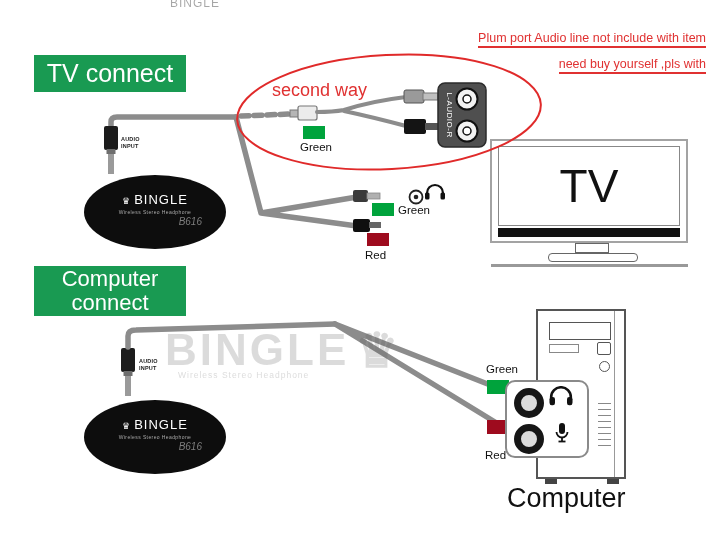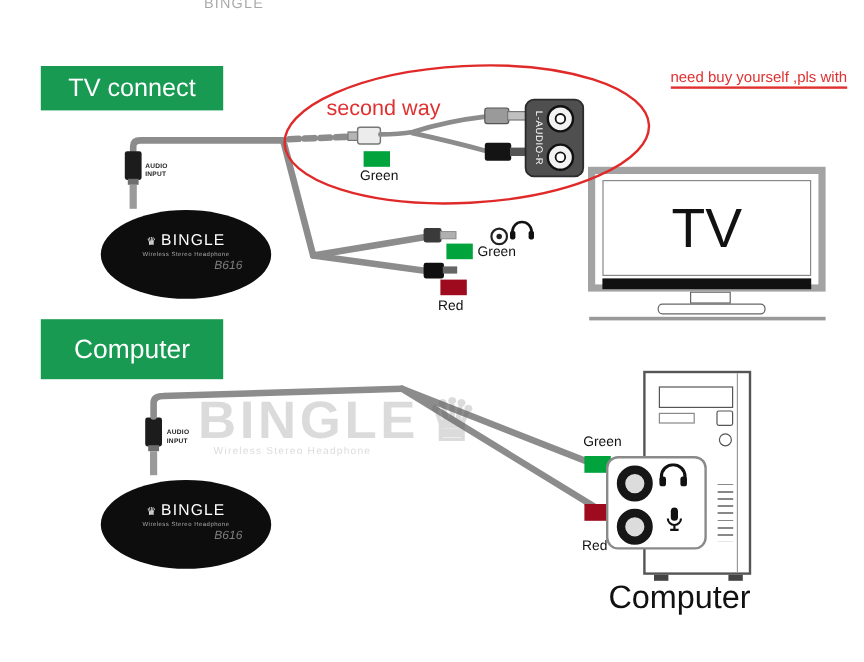--- a/index.html
+++ b/index.html
@@ -6,42 +6,42 @@
   .stage{position:relative;width:720px;height:552px;background:#ffffff;overflow:hidden;
          font-family:"Liberation Sans", sans-serif;}
   .abs{position:absolute;}
   svg.layer{position:absolute;left:0;top:0;width:720px;height:552px;pointer-events:none;}
   .cable{fill:none;stroke:#8c8c8c;stroke-width:5.5;stroke-linejoin:round;stroke-linecap:round;}
   .cable.thin{stroke-width:4;}
   .cable.dashed{stroke-dasharray:8 5;}
   
   .green-box{background:#199a52;color:#fff;display:flex;align-items:center;justify-content:center;
              text-align:center;}
-  .tv-box{left:34px;top:55px;width:152px;height:37px;font-size:21px;}
+  .tv-box{left:34px;top:55px;width:152px;height:37px;font-size:25px;}
   .comp-box{left:34px;top:266px;width:152px;height:50px;font-size:22px;line-height:1.08;flex-direction:column;}
   
   .note{color:#e03131;font-size:12.5px;border-bottom:2px solid #e03131;padding-bottom:1px;white-space:nowrap;}
   .note1{right:14px;top:31px;}
   .note2{right:14px;top:57px;}
   .second-way{left:272px;top:80px;color:#e03131;font-size:18px;}
   
   .swatch{width:22px;height:13px;}
   .sw-green{background:#00a33c;}
   .sw-red{background:#9e0b1e;}
   .sm-label{font-size:11.5px;color:#111;}
   
   .device{width:142px;height:74px;background:#0d0d0d;border-radius:50%;color:#fff;
           display:flex;flex-direction:column;align-items:center;padding-top:17px;box-sizing:border-box;}
   .device .brand{font-size:13px;font-weight:normal;letter-spacing:1px;}
   .device .crown{font-size:9px;margin-right:3px;}
   .device .sub{font-size:5px;color:#a9a9a9;margin-top:2px;letter-spacing:.4px;}
   .device .model{position:absolute;right:24px;bottom:22px;font-style:italic;font-size:10px;color:#7d7d7d;}
   .audio-input{font-size:5.5px;font-weight:bold;color:#222;line-height:1.25;letter-spacing:.2px;}
   
-  .tv-outer{left:490px;top:139px;width:198px;height:104px;border:6px solid #a3a3a3;background:#fff;box-sizing:border-box;}
+  .tv-outer{left:490px;top:139px;width:198px;height:104px;border:2px solid #a3a3a3;background:#fff;box-sizing:border-box;}
   .tv-screen{position:absolute;left:6px;top:5px;right:6px;height:78px;border:1px solid #888;
              display:flex;align-items:center;justify-content:center;font-size:46px;color:#111;}
   .tv-strip{position:absolute;left:6px;top:87px;right:6px;height:9px;background:#111;}
   .tv-neck{left:575px;top:243px;width:34px;height:10px;border:1px solid #666;background:#fff;box-sizing:border-box;}
   .tv-base{left:548px;top:253px;width:90px;height:9px;border:1px solid #666;border-radius:4px;background:#fff;box-sizing:border-box;}
   .tv-line{left:491px;top:264px;width:197px;height:3px;background:#999;}
   
   .tower{left:536px;top:309px;width:90px;height:170px;border:2px solid #555;background:#fff;box-sizing:border-box;}
   .tower-side{position:absolute;left:76px;top:0;bottom:0;border-left:1.5px solid #999;}
   .drive{position:absolute;left:11px;top:11px;width:60px;height:16px;border:1.5px solid #555;}
@@ -130,20 +130,21 @@
       <rect x="123.5" y="371" width="9" height="5" fill="#6e6e6e"></rect>
       <rect x="125" y="376" width="6" height="20" fill="#9a9a9a"></rect>
     </g>
 
     <path class="cable" d="M128,347 V336 Q128,330 136,330 L335,324"></path>
     <path class="cable" d="M335,324 L508,392 M335,324 L508,430"></path>
   </svg>
 
   <div class="abs wm-top">BINGLE</div>
 
+  <div class="abs note note1">Plum port Audio line not include with item</div>
   <div class="abs note note2">need buy yourself ,pls with</div>
 
   <div class="abs green-box tv-box">
     <span>TV connect</span>
   </div>
 
   <div class="abs second-way">second way</div>
 
   <div class="abs swatch sw-green" style="left:303px;top:126px;"></div>
   <div class="abs sm-label" style="left:300px;top:141px;">Green</div>
@@ -175,20 +176,21 @@
       <span>TV</span>
     </div>
     <div class="tv-strip"></div>
   </div>
   <div class="abs tv-neck"></div>
   <div class="abs tv-base"></div>
   <div class="abs tv-line"></div>
 
   <div class="abs green-box comp-box">
     <div>Computer</div>
+    <div>connect</div>
   </div>
 
   <div class="abs wm">
     <span>BINGLE</span>
     <span class="wm-crown">♛</span>
   </div>
   <div class="abs wm-sub">Wireless Stereo Headphone</div>
 
   <div class="abs device" style="left:84px;top:400px;">
     <div class="brand">

